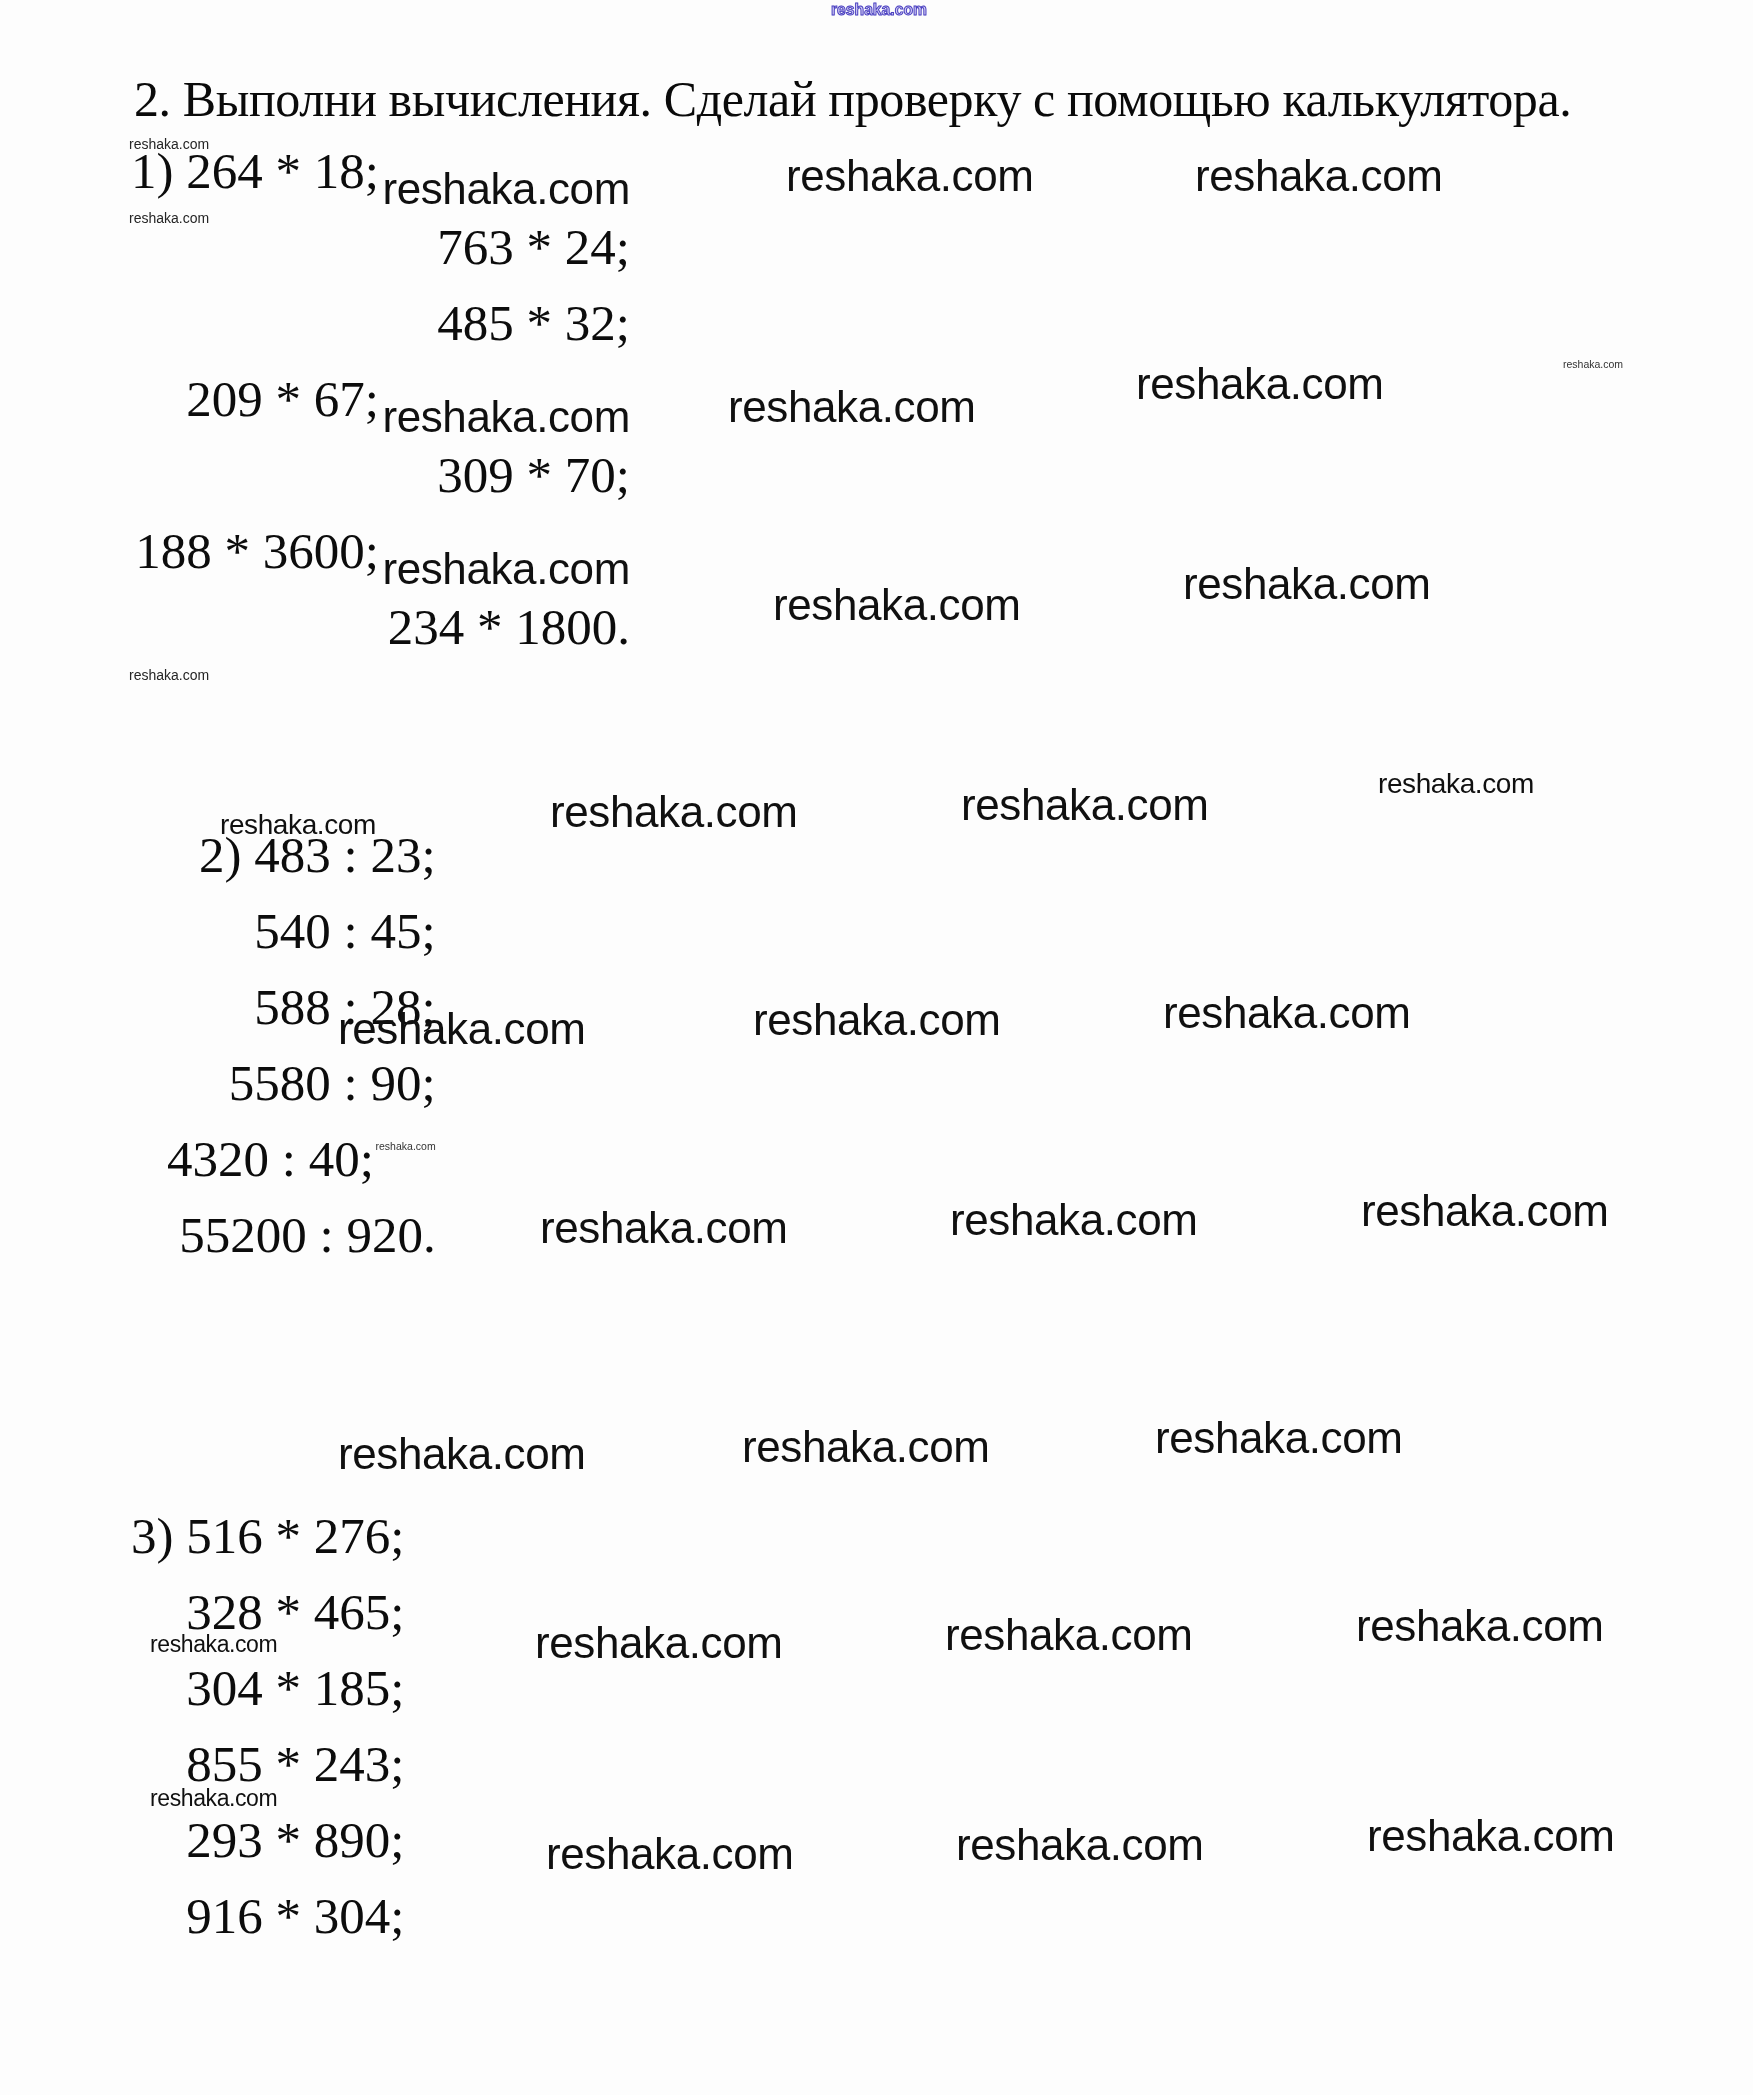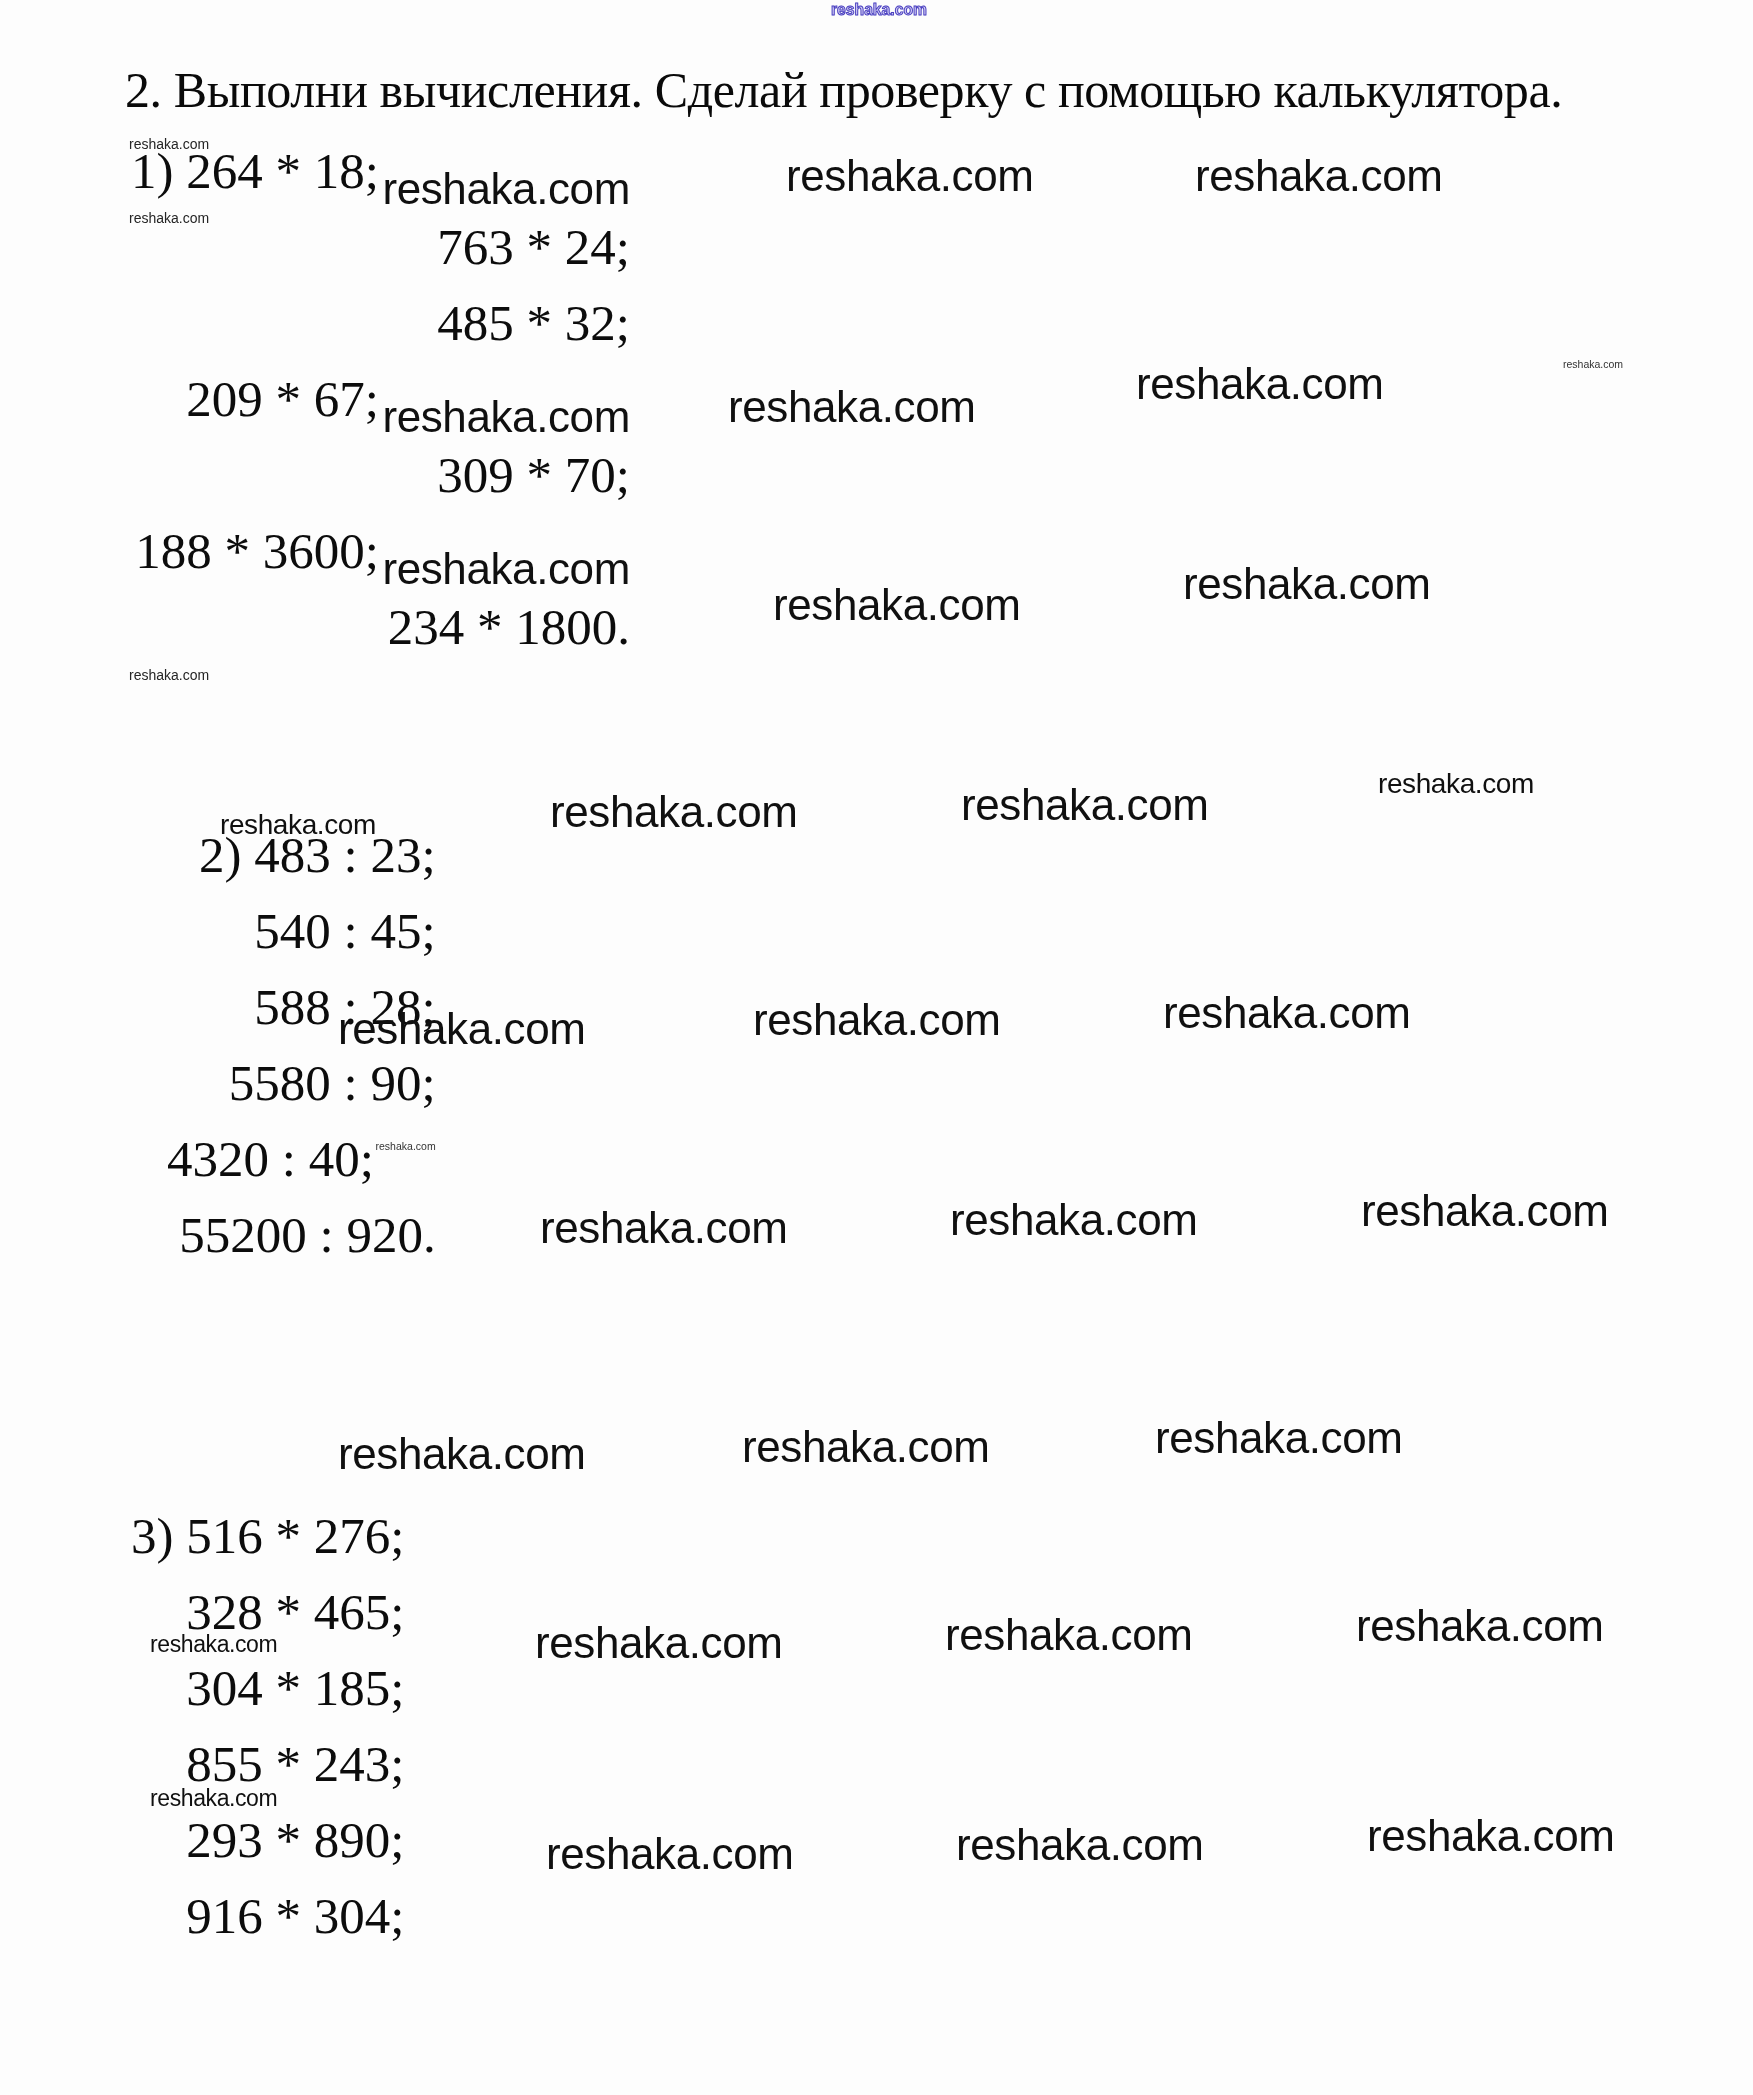--- a/index.html
+++ b/index.html
@@ -14,21 +14,21 @@
     background: #fdfdfd;
     overflow: hidden;
     font-family: "Liberation Serif", serif;
     color: #0d0d0d;
   }
   
   .title {
     position: absolute;
     left: 125px;
     top: 61px;
-    margin: 0;
+    margin: 9px;
     font-size: 50px;
     font-weight: 400;
     letter-spacing: -0.4px;
     white-space: nowrap;
     color: #0a0a0a;
   }
   .section {
     position: absolute;
     left: 131px;
     font-size: 51px;

